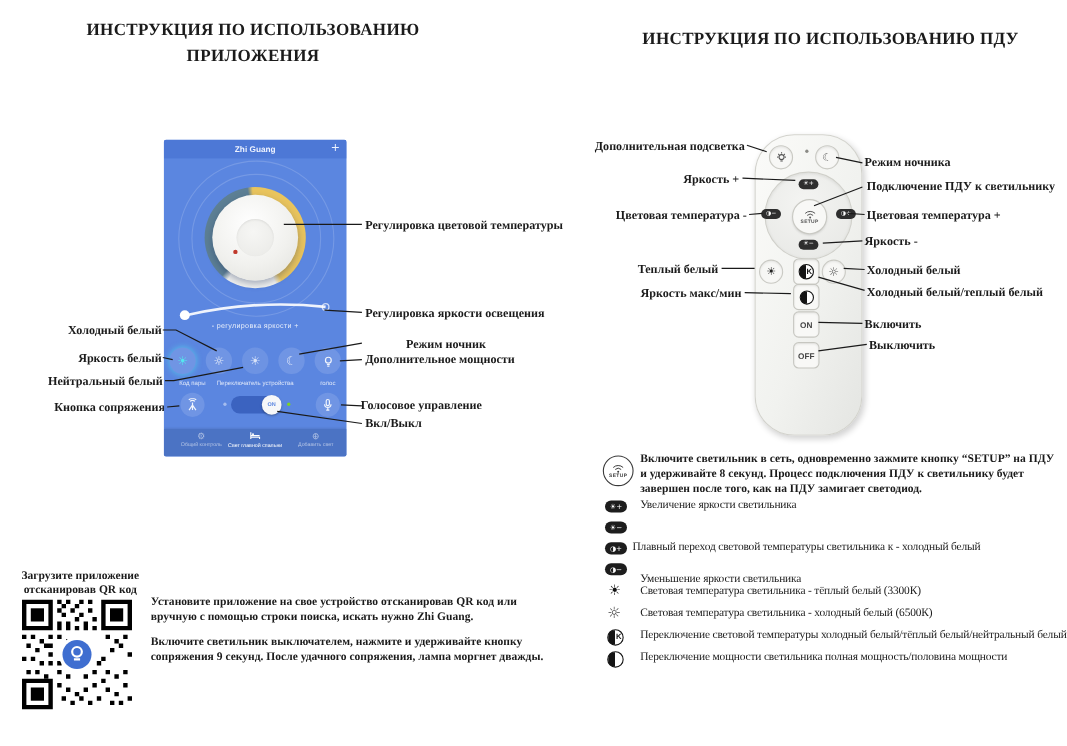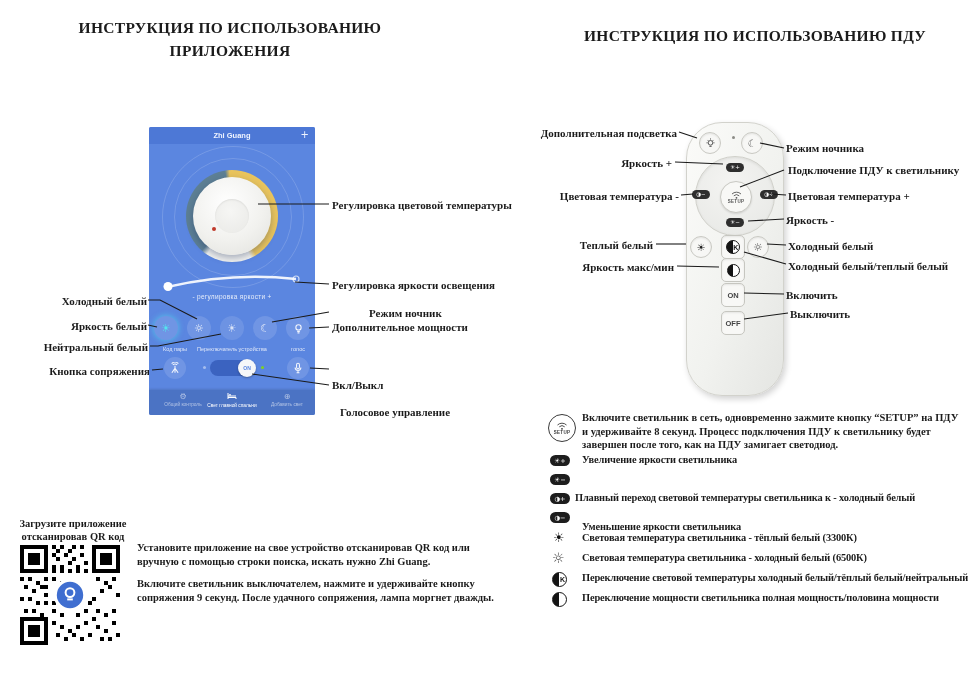--- a/index.html
+++ b/index.html
@@ -69,21 +69,21 @@
   .setup-txt{font-size:4.5px;letter-spacing:.3px;font-family:"Liberation Sans",sans-serif;font-weight:bold;color:#555;}
   .onoff{font-size:7.5px;font-weight:bold;color:#444;}
   
   .cir{position:relative;display:inline-flex;align-items:center;justify-content:center;border-radius:50%;
         border:1.4px solid #141414;background:linear-gradient(90deg,#141414 0%,#141414 50%,#ffffff 50%);overflow:hidden;}
   .cir b{position:relative;left:23%;font-size:7px;line-height:1;color:#141414;font-family:"Liberation Sans",sans-serif;}
   
   .note{font-weight:bold;font-size:10.5px;line-height:1.3;}
   .legend-icon-pill{display:inline-flex;align-items:center;justify-content:center;width:20px;height:11px;
         border-radius:5.5px;background:#1d1d1d;color:#fff;font-size:6.5px;font-family:"DejaVu Sans",sans-serif;}
-  .legend-text{font-weight:bold;font-size:10.4px;letter-spacing:-.15px;white-space:nowrap;}
+  .legend-text{font-weight:normal;font-size:10.4px;letter-spacing:-.15px;white-space:nowrap;}
   .setup-note-icon{width:26px;height:26px;border-radius:50%;border:1.6px solid #3a3a3a;display:flex;flex-direction:column;
         align-items:center;justify-content:center;color:#3a3a3a;background:#fff;}
   
   .qr-head{font-weight:bold;font-size:10.5px;text-align:center;line-height:1.25;}
   .para{font-weight:bold;font-size:10.5px;line-height:1.3;margin-left:12px;}
   .dj{font-family:"DejaVu Sans",sans-serif;}
 </style>
 </head>
 <body>
 
@@ -176,21 +176,21 @@
   </div>
 
   <div class="abs callout r-align" style="right:823px;top:295px;width:120px;">Холодный белый</div>
   <div class="abs callout r-align" style="right:823px;top:320px;width:120px;">Яркость белый</div>
   <div class="abs callout r-align" style="right:822px;top:341px;width:130px;">Нейтральный белый</div>
   <div class="abs callout r-align" style="right:820px;top:365px;width:130px;">Кнопка сопряжения</div>
   <div class="abs callout" style="left:332px;top:199px;">Регулировка цветовой температуры</div>
   <div class="abs callout" style="left:332px;top:279px;">Регулировка яркости освещения</div>
   <div class="abs callout" style="left:332px;top:307px;margin-left:37px;">Режим ночник</div>
   <div class="abs callout" style="left:332px;top:321px;">Дополнительное мощности</div>
-  <div class="abs callout" style="left:340px;top:363px;margin-top:43px;">Голосовое управление</div>
+  <div class="abs callout" style="left:328px;top:363px;">Голосовое управление</div>
   <div class="abs callout" style="left:332px;top:379px;">Вкл/Выкл</div>
 
   <div class="abs qr-head" style="left:14px;top:517px;width:118px;">Загрузите приложение отсканировав QR код</div>
   <svg class="abs" style="left:20px;top:545px;" width="100" height="100" viewBox="0 0 25 25">
     <rect x="0" y="0" width="25" height="25" fill="#fff"></rect>
     <g fill="#000">
       <path d="M0 0h7v7h-7z M1 1v5h5v-5z" fill-rule="evenodd"></path>
         <rect x="2" y="2" width="3" height="3"></rect>
       <path d="M18 0h7v7h-7z M19 1v5h5v-5z" fill-rule="evenodd"></path>
         <rect x="20" y="2" width="3" height="3"></rect>

